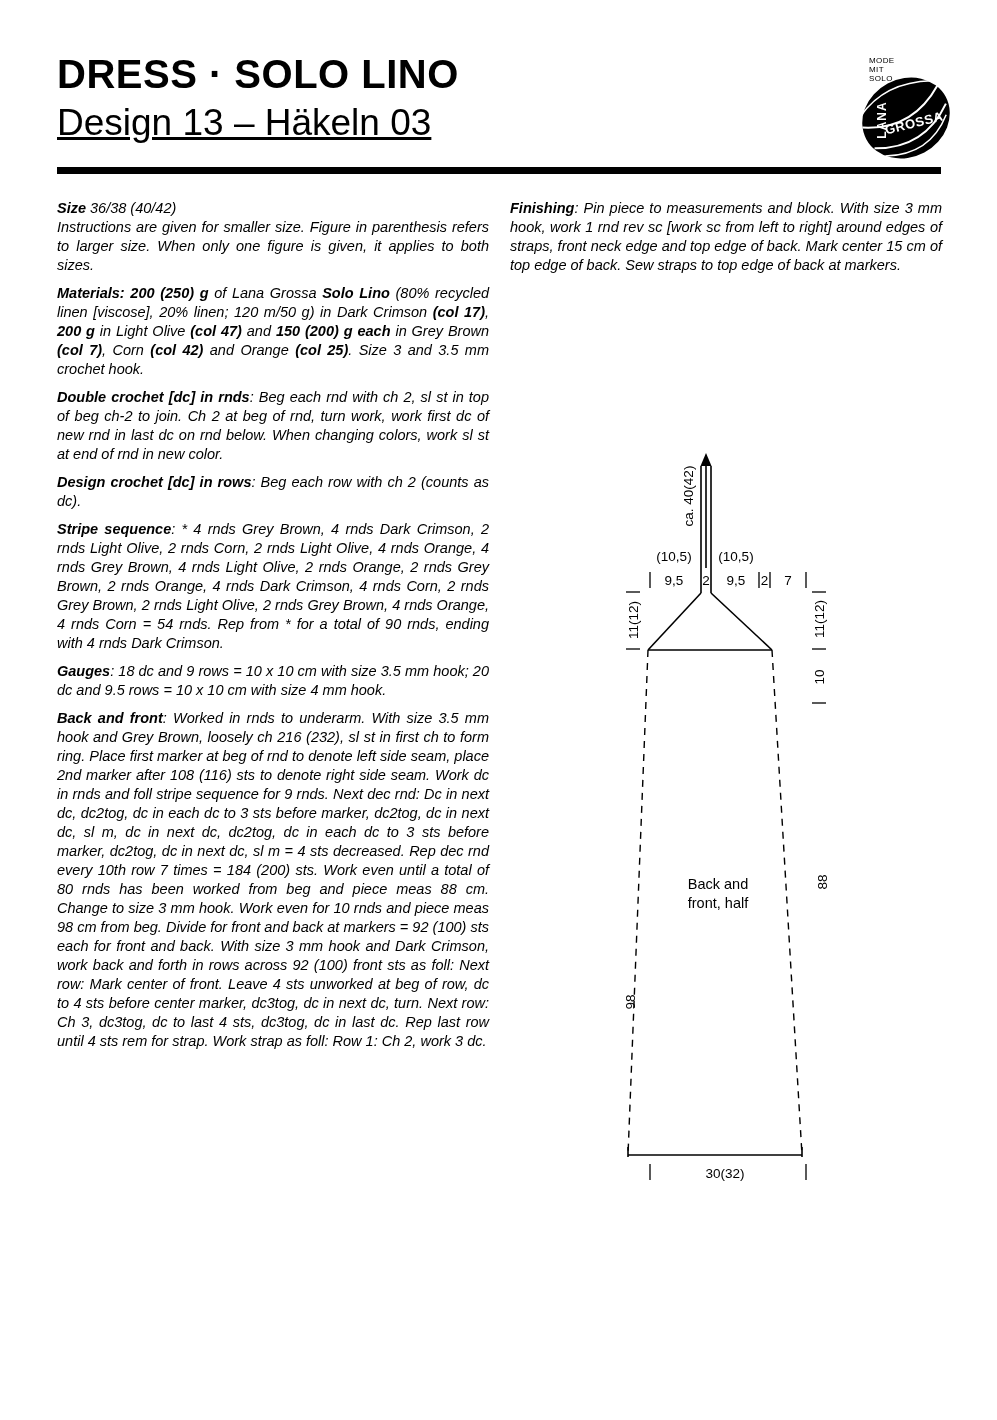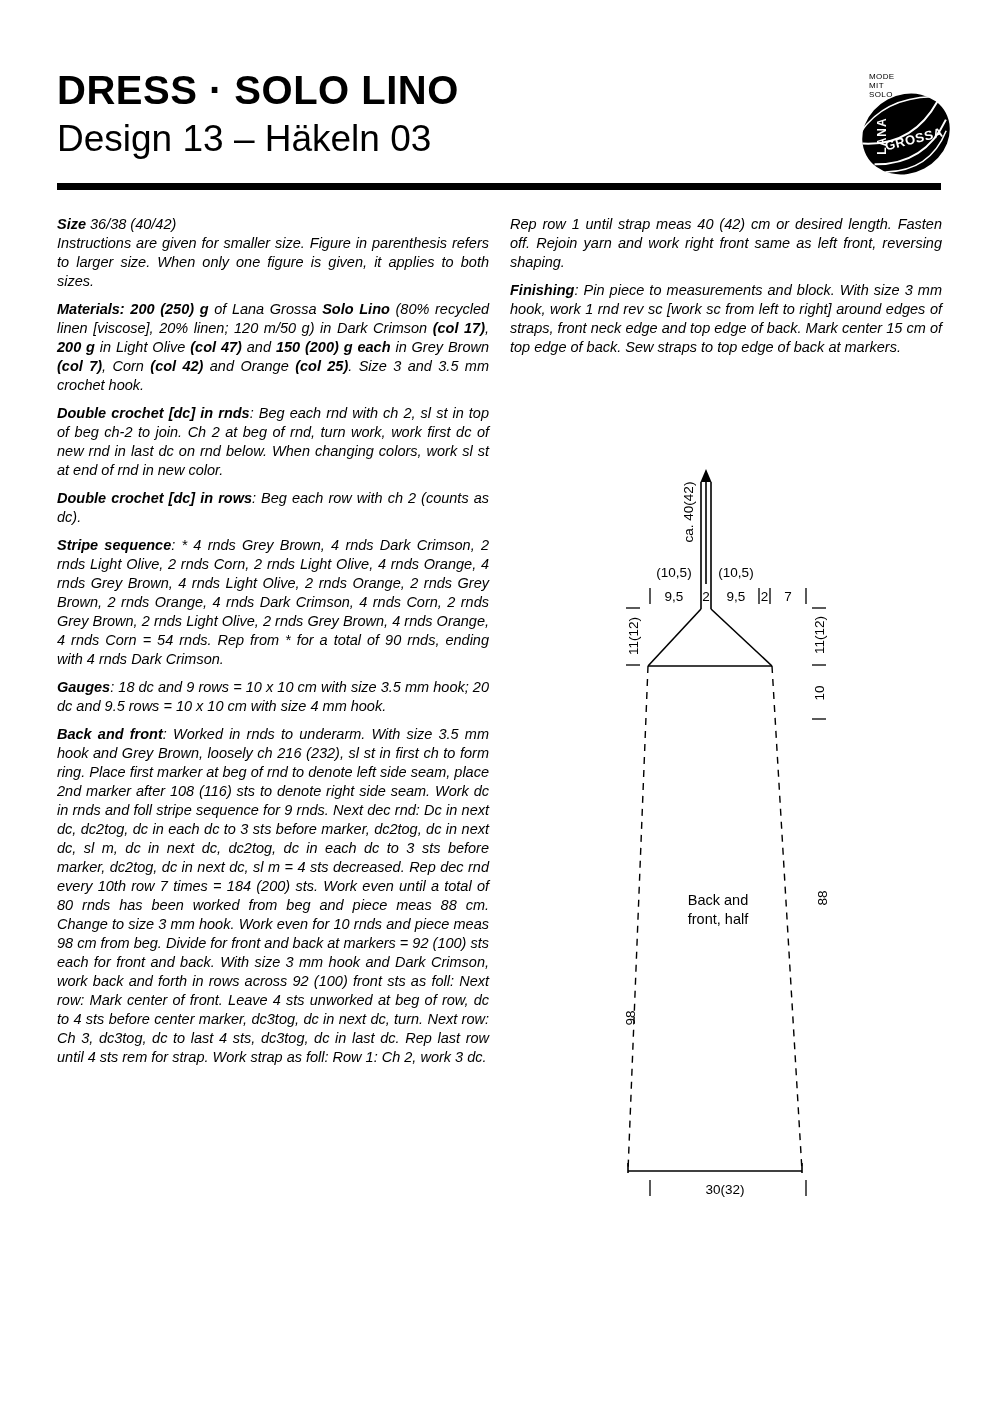--- a/index.html
+++ b/index.html
@@ -1,23 +1,23 @@
 <!DOCTYPE html>
 <html><head>
 <meta charset="utf-8">
 <style>
   * { margin:0; padding:0; box-sizing:border-box; }
   html,body { background:#ffffff; }
   .page {
     position:relative; width:997px; height:1297px; background:#ffffff;
     font-family:"Liberation Sans","DejaVu Sans",sans-serif; color:#000;
-    margin:16px auto; overflow:hidden;
+    margin:0 auto; overflow:hidden;
   }
   .title { position:absolute; left:57px; top:52px; font-size:40px; font-weight:bold; letter-spacing:0.5px; white-space:nowrap; }
-  .subtitle { position:absolute; left:57px; top:102px; font-size:37px; font-weight:400; white-space:nowrap; }
+  .subtitle { position:absolute; left:57px; top:102px; font-size:37px; font-weight:400; white-space:nowrap;text-decoration:underline; }
   .rule { position:absolute; left:57px; top:167px; width:884px; height:7px; background:#000; }
   .tagline { position:absolute; left:869px; top:56px; font-size:8px; font-weight:normal; line-height:9px; letter-spacing:0.4px; }
   .ball { position:absolute; left:858px; top:68px; }
   .col { position:absolute; top:199px; width:432px; font-size:14.5px; line-height:19px; text-align:justify;font-style:italic; }
   .col-left { left:57px; }
   .col-right { left:510px; }
   .col p { margin-bottom:9px; }
   .b { font-weight:bold; }
   .schematic { position:absolute; left:540px; top:450px; }
   .schematic .sg line, .schematic line.s { stroke:#000; stroke-width:1.6; }
@@ -53,28 +53,27 @@
     <text x="24" y="52" transform="rotate(-90 24 52)" text-anchor="middle" dominant-baseline="central" fill="#fff" font-size="12" font-weight="bold" letter-spacing="1">LANA</text>
     <text x="56" y="55" transform="rotate(-14 56 55)" text-anchor="middle" dominant-baseline="central" fill="#fff" font-size="13" font-weight="bold" letter-spacing="0.5">GROSSA</text>
   </svg>
 
   <div class="rule"></div>
 
   <div class="col col-left">
     <p><span class="b">Size</span><span> 36/38 (40/42)</span><br><span>Instructions are given for smaller size. Figure in parenthesis refers to larger size. When only one figure is given, it applies to both sizes.</span></p>
     <p><span class="b">Materials: 200 (250) g</span><span> of Lana Grossa </span><span class="b">Solo Lino</span><span> (80% recycled linen [viscose], 20% linen; 120 m/50 g) in Dark Crimson </span><span class="b">(col 17)</span><span>, </span><span class="b">200 g</span><span> in Light Olive </span><span class="b">(col 47)</span><span> and </span><span class="b">150 (200) g each</span><span> in Grey Brown </span><span class="b">(col 7)</span><span>, Corn </span><span class="b">(col 42)</span><span> and Orange </span><span class="b">(col 25)</span><span>. Size 3 and 3.5 mm crochet hook.</span></p>
     <p><span class="b">Double crochet [dc] in rnds</span><span>: Beg each rnd with ch 2, sl st in top of beg ch-2 to join. Ch 2 at beg of rnd, turn work, work first dc of new rnd in last dc on rnd below. When changing colors, work sl st at end of rnd in new color.</span></p>
-    <p><span class="b">Double crochet [dc] in rows</span><span>: Beg each row with ch 2 (counts as dc).</span></p>
+    <p><span class="b">Design crochet [dc] in rows</span><span>: Beg each row with ch 2 (counts as dc).</span></p>
     <p><span class="b">Stripe sequence</span><span>: * 4 rnds Grey Brown, 4 rnds Dark Crimson, 2 rnds Light Olive, 2 rnds Corn, 2 rnds Light Olive, 4 rnds Orange, 4 rnds Grey Brown, 4 rnds Light Olive, 2 rnds Orange, 2 rnds Grey Brown, 2 rnds Orange, 4 rnds Dark Crimson, 4 rnds Corn, 2 rnds Grey Brown, 2 rnds Light Olive, 2 rnds Grey Brown, 4 rnds Orange, 4 rnds Corn = 54 rnds. Rep from * for a total of 90 rnds, ending with 4 rnds Dark Crimson.</span></p>
     <p><span class="b">Gauges</span><span>: 18 dc and 9 rows = 10 x 10 cm with size 3.5 mm hook; 20 dc and 9.5 rows = 10 x 10 cm with size 4 mm hook.</span></p>
     <p><span class="b">Back and front</span><span>: Worked in rnds to underarm. With size 3.5 mm hook and Grey Brown, loosely ch 216 (232), sl st in first ch to form ring. Place first marker at beg of rnd to denote left side seam, place 2nd marker after 108 (116) sts to denote right side seam. Work dc in rnds and foll stripe sequence for 9 rnds. Next dec rnd: Dc in next dc, dc2tog, dc in each dc to 3 sts before marker, dc2tog, dc in next dc, sl m, dc in next dc, dc2tog, dc in each dc to 3 sts before marker, dc2tog, dc in next dc, sl m = 4 sts decreased. Rep dec rnd every 10th row 7 times = 184 (200) sts. Work even until a total of 80 rnds has been worked from beg and piece meas 88 cm. Change to size 3 mm hook. Work even for 10 rnds and piece meas 98 cm from beg. Divide for front and back at markers = 92 (100) sts each for front and back. With size 3 mm hook and Dark Crimson, work back and forth in rows across 92 (100) front sts as foll: Next row: Mark center of front. Leave 4 sts unworked at beg of row, dc to 4 sts before center marker, dc3tog, dc in next dc, turn. Next row: Ch 3, dc3tog, dc to last 4 sts, dc3tog, dc in last dc. Rep last row until 4 sts rem for strap. Work strap as foll: Row 1: Ch 2, work 3 dc.</span></p>
   </div>
 
   <div class="col col-right">
-    <p><span>Rep row 1 until strap meas 40 (42) cm or desired length. Fasten off. Rejoin yarn and work right front same as left front, reversing shaping.</span></p>
     <p><span class="b">Finishing</span><span>: Pin piece to measurements and block. With size 3 mm hook, work 1 rnd rev sc [work sc from left to right] around edges of straps, front neck edge and top edge of back. Mark center 15 cm of top edge of back. Sew straps to top edge of back at markers.</span></p>
   </div>
 
   <svg class="schematic" width="330" height="748" viewBox="0 0 330 748">
 
     <g>
       <polygon points="166,3 160.5,16 171.5,16" fill="#000"></polygon>
       <line class="s" x1="166" y1="10" x2="166" y2="118"></line>
       <line class="s" x1="161" y1="16" x2="161" y2="143"></line>
       <line class="s" x1="171" y1="16" x2="171" y2="143"></line>

